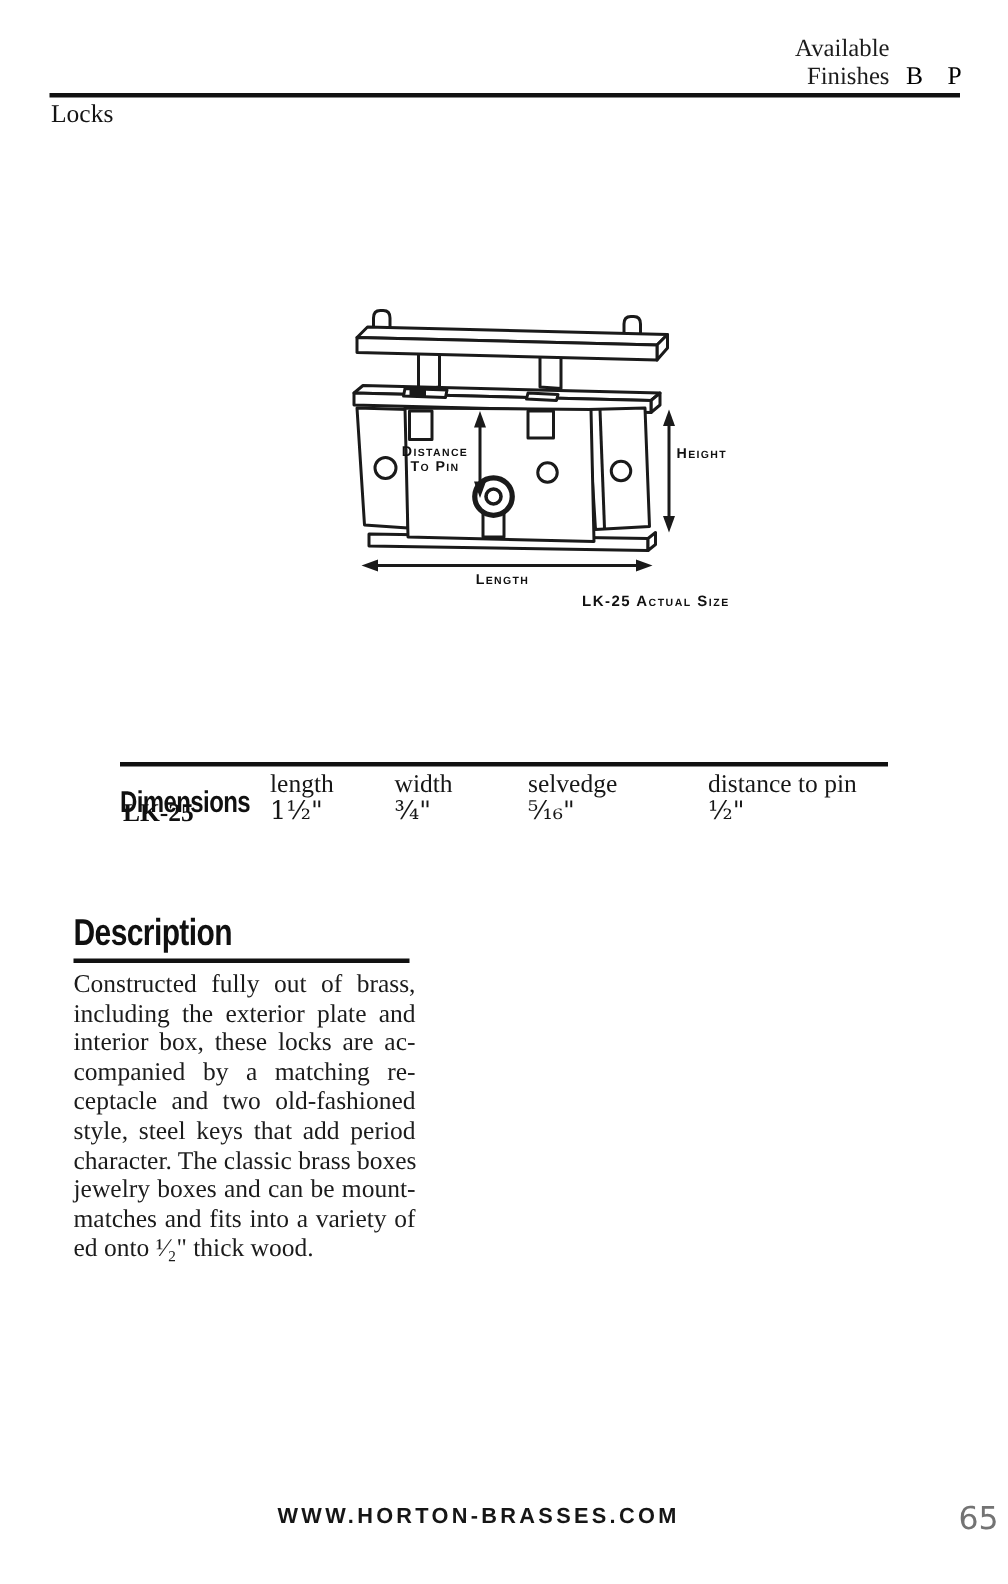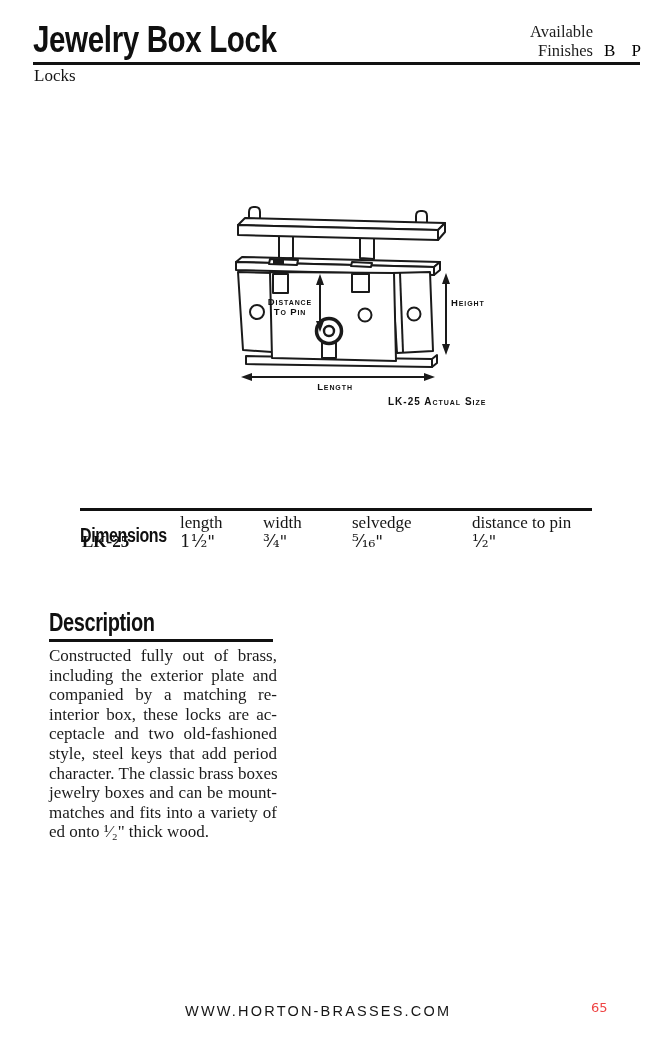--- a/index.html
+++ b/index.html
@@ -44,31 +44,28 @@
   .dim-model{left:82px;top:532px;font-size:17px;font-weight:bold;color:#101010;}
   .dim-val{font-size:17px;top:531px;color:#161616;font-family:"DejaVu Serif","Liberation Serif",serif;}
   
   .desc-heading{left:49px;top:609px;font-size:25px;line-height:26px;}
   .desc-rule{left:49px;top:639px;width:224px;height:3px;}
   .desc-body{left:49px;top:646px;width:228px;font-size:17px;color:#1b1b1b;}
   .desc-body .ln{height:19.6px;line-height:19.6px;text-align:justify;text-align-last:justify;white-space:nowrap;}
   .desc-body .ln.last{text-align:left;text-align-last:left;}
   
   .site{left:185px;top:1003px;font-family:"Liberation Sans","DejaVu Sans",sans-serif;
-        font-weight:normal;font-size:14.5px;letter-spacing:2.2px;color:#161616;white-space:nowrap;}
-  .pageno{left:591px;top:1000px;font-family:"DejaVu Sans","Liberation Sans",sans-serif;font-size:13px;color:#ef4444;}
+        font-weight:bold;font-size:14.5px;letter-spacing:2.2px;color:#161616;white-space:nowrap;}
+  .pageno{left:639px;top:1000px;font-family:"DejaVu Sans","Liberation Sans",sans-serif;font-size:21px;color:#737373;}
 </style>
 </head>
 <body>
 
 <div class="page">
 
-  <div class="abs title">
-    <span class="sans-bold-cond">Jewelry Box Lock</span>
-  </div>
   <div class="abs avail serif">
     <div>Available</div>
     <div>Finishes</div>
   </div>
   <div class="abs finish-codes serif">
     <span class="fc1">B</span>
     <span class="fc2">P</span>
   </div>
   <div class="abs rule header-rule"></div>
   <div class="abs category serif">Locks</div>
@@ -151,22 +148,22 @@
   <div class="abs dim-val c-selvedge">⁵⁄₁₆"</div>
   <div class="abs dim-val c-dtp">¹⁄₂"</div>
 
   <div class="abs desc-heading">
     <span class="sans-bold-cond">Description</span>
   </div>
   <div class="abs rule desc-rule"></div>
   <div class="abs serif desc-body">
     <div class="ln">Constructed fully out of brass,</div>
     <div class="ln">including the exterior plate and</div>
+    <div class="ln">interior box, these locks are ac-</div>
     <div class="ln">companied by a matching re-</div>
-    <div class="ln">interior box, these locks are ac-</div>
     <div class="ln">ceptacle and two old-fashioned</div>
     <div class="ln">style, steel keys that add period</div>
     <div class="ln">character. The classic brass boxes</div>
     <div class="ln">jewelry boxes and can be mount-</div>
     <div class="ln">matches and fits into a variety of</div>
     <div class="ln last">ed onto ¹⁄₂" thick wood.</div>
   </div>
 
   <div class="abs site">WWW.HORTON-BRASSES.COM</div>
   <div class="abs pageno">65</div>

